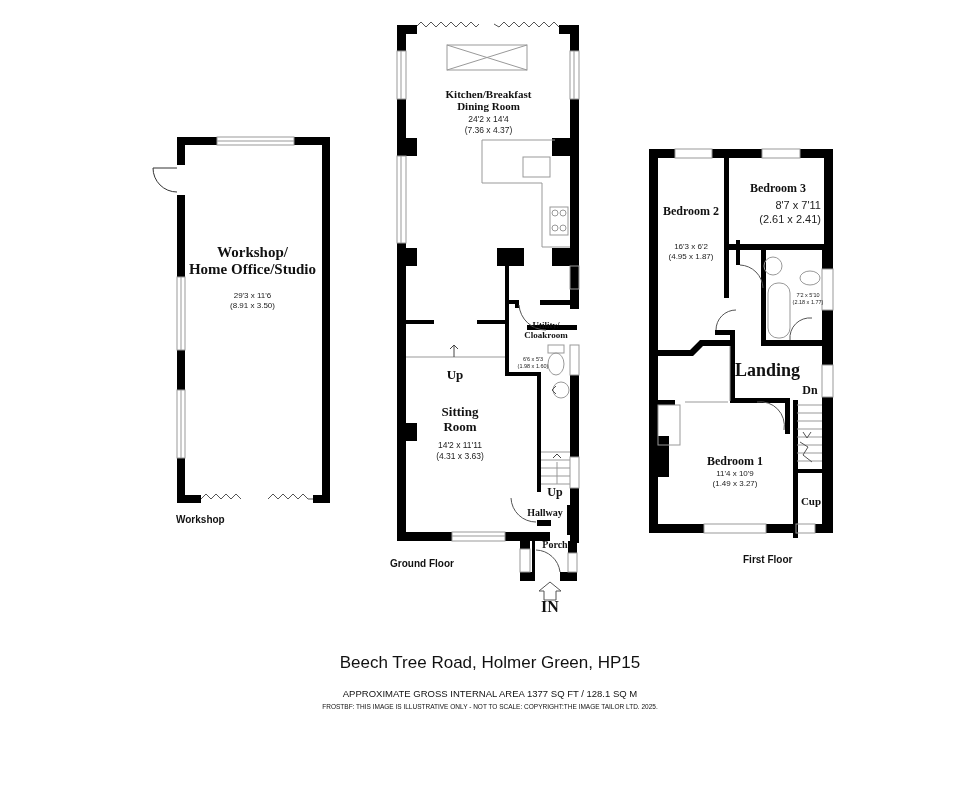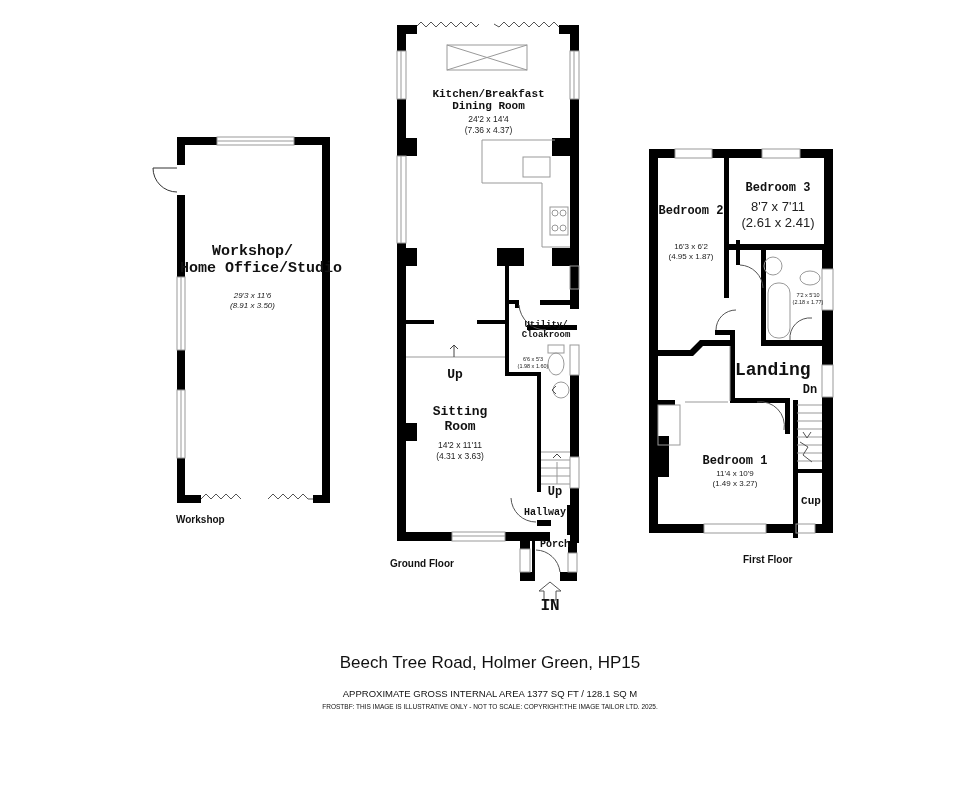--- a/index.html
+++ b/index.html
@@ -1,18 +1,18 @@
 <!DOCTYPE html>
 <html><head>
 <meta charset="utf-8">
 <style>
   html, body { margin:0; padding:0; background:#ffffff; }
   body { width:980px; height:791px; position:relative; overflow:hidden; font-family:"Liberation Sans", sans-serif; color:#111; }
   svg.plan { position:absolute; left:0; top:0; width:980px; height:791px; }
-  .lbl { position:absolute; font-family:Liberation Mono, monospace; font-weight:bold; color:#111; text-align:center; white-space:nowrap; line-height:1.12; }
+  .lbl { position:absolute; font-family:Liberation Serif, serif; font-weight:bold; color:#111; text-align:center; white-space:nowrap; line-height:1.12; }
   .dim { position:absolute; font-family:"Liberation Sans", sans-serif; color:#222; text-align:center; white-space:nowrap; line-height:1.25; }
   .floor { position:absolute; font-family:"Liberation Sans", sans-serif; font-weight:bold; font-size:10px; color:#111; white-space:nowrap; }
   .footer { position:absolute; left:0; width:980px; text-align:center; white-space:nowrap; font-family:"Liberation Sans", sans-serif; color:#111; }
 </style>
 </head>
 <body>
 
 <svg class="plan" viewBox="0 0 980 791" xmlns="http://www.w3.org/2000/svg">
 
   <g>
@@ -204,21 +204,21 @@
       <polyline points="803,432 807,438 811,432"></polyline>
       <polyline points="800,442 808,447 803,455 812,462"></polyline>
     </g>
   </g>
 </svg>
 
 <div class="lbl" style="left:180px;top:244px;width:145px;font-size:15px;">
   <div>Workshop/</div>
   <div>Home Office/Studio</div>
 </div>
-<div class="dim" style="left:180px;top:291px;width:145px;font-size:8px;font-style:italic;">
+<div class="dim" style="left:180px;top:291px;width:145px;font-size:8px;">
   <div>29'3 x 11'6</div>
   <div>(8.91 x 3.50)</div>
 </div>
 <div class="floor" style="left:176px;top:514px;">Workshop</div>
 
 <div class="lbl" style="left:420px;top:88px;width:137px;font-size:11px;">
   <div>Kitchen/Breakfast</div>
   <div>Dining Room</div>
 </div>
 <div class="dim" style="left:420px;top:114px;width:137px;font-size:8.5px;">
@@ -251,21 +251,21 @@
 <div class="lbl" style="left:537px;top:539px;width:36px;font-size:10px;">Porch</div>
 <div class="floor" style="left:390px;top:558px;">Ground Floor</div>
 <div class="lbl" style="left:536px;top:598px;width:28px;font-size:16px;">IN</div>
 
 <div class="lbl" style="left:655px;top:205px;width:72px;font-size:12px;">Bedroom 2</div>
 <div class="dim" style="left:655px;top:242px;width:72px;font-size:8px;">
   <div>16'3 x 6'2</div>
   <div>(4.95 x 1.87)</div>
 </div>
 <div class="lbl" style="left:735px;top:182px;width:86px;font-size:12px;">Bedroom 3</div>
-<div class="dim" style="left:735px;top:199px;width:86px;font-size:13px;">
+<div class="dim" style="left:735px;top:199px;width:86px;font-size:11px;text-align:right;">
   <div>8'7 x 7'11</div>
   <div>(2.61 x 2.41)</div>
 </div>
 <div class="dim" style="left:791px;top:292px;width:34px;font-size:5.5px;">
   <div>7'2 x 5'10</div>
   <div>(2.18 x 1.77)</div>
 </div>
 <div class="lbl" style="left:735px;top:360px;width:60px;font-size:18px;">Landing</div>
 <div class="lbl" style="left:798px;top:384px;width:24px;font-size:12px;">Dn</div>
 <div class="lbl" style="left:690px;top:455px;width:90px;font-size:12px;">Bedroom 1</div>

